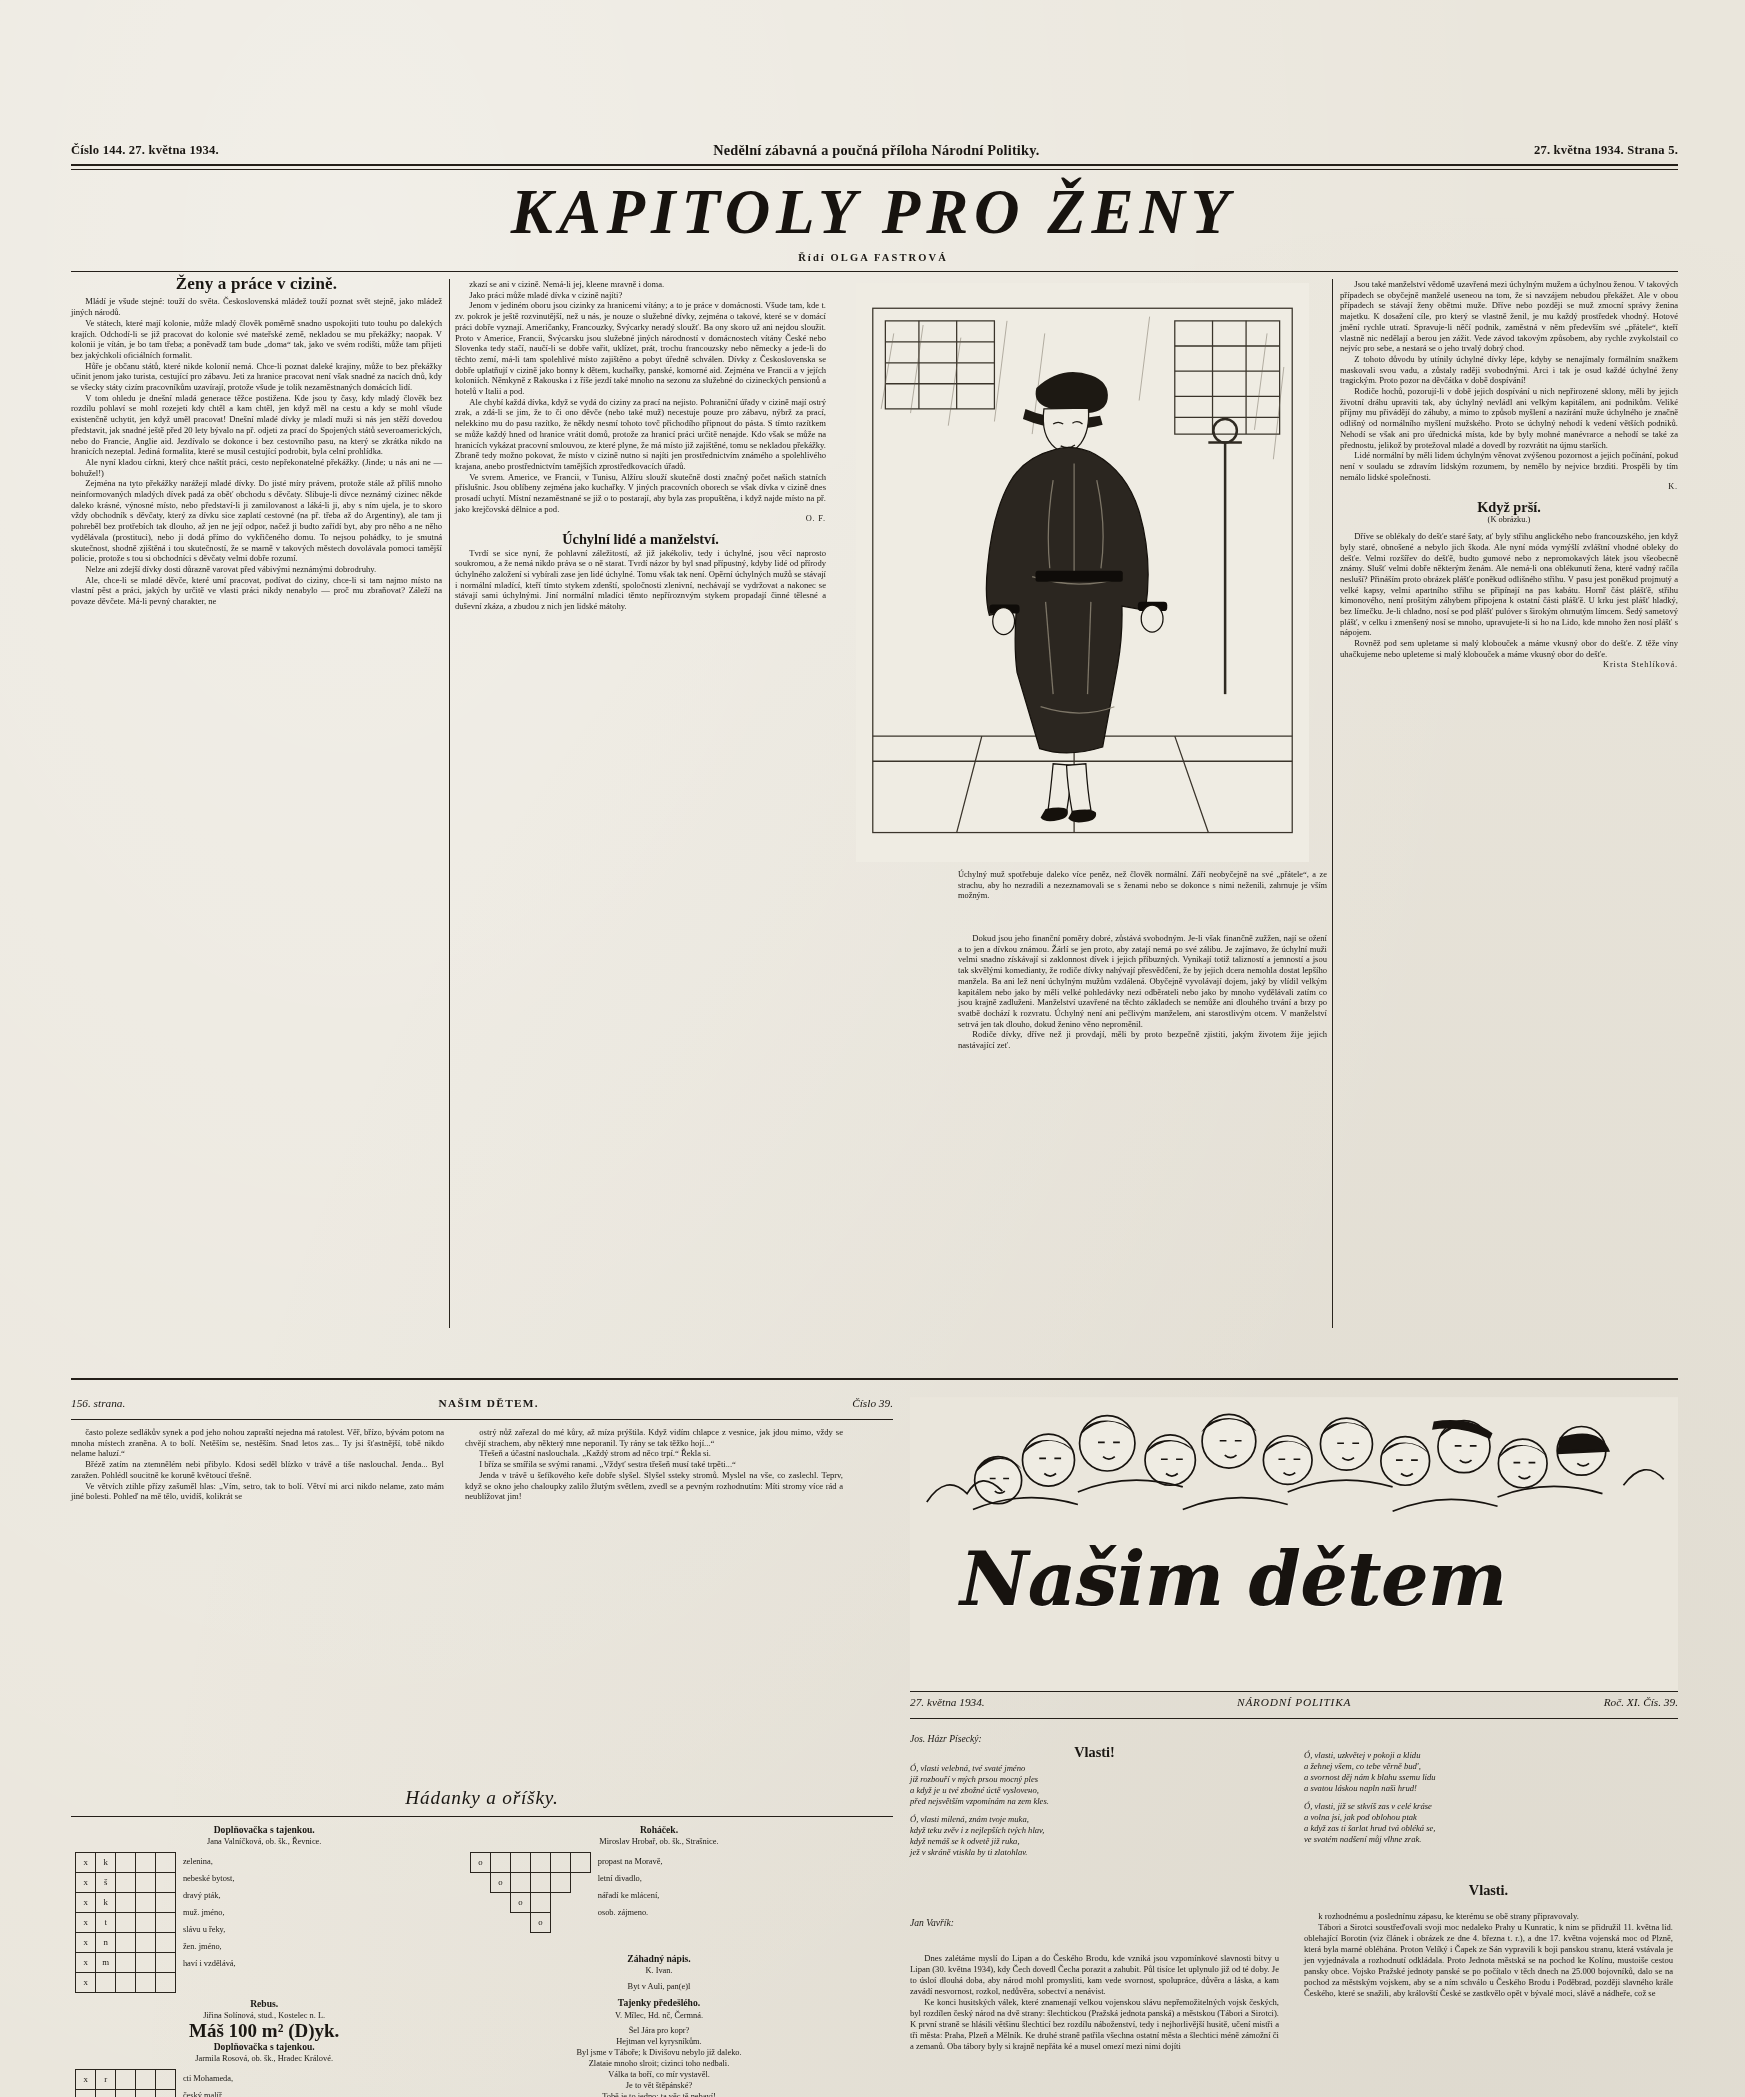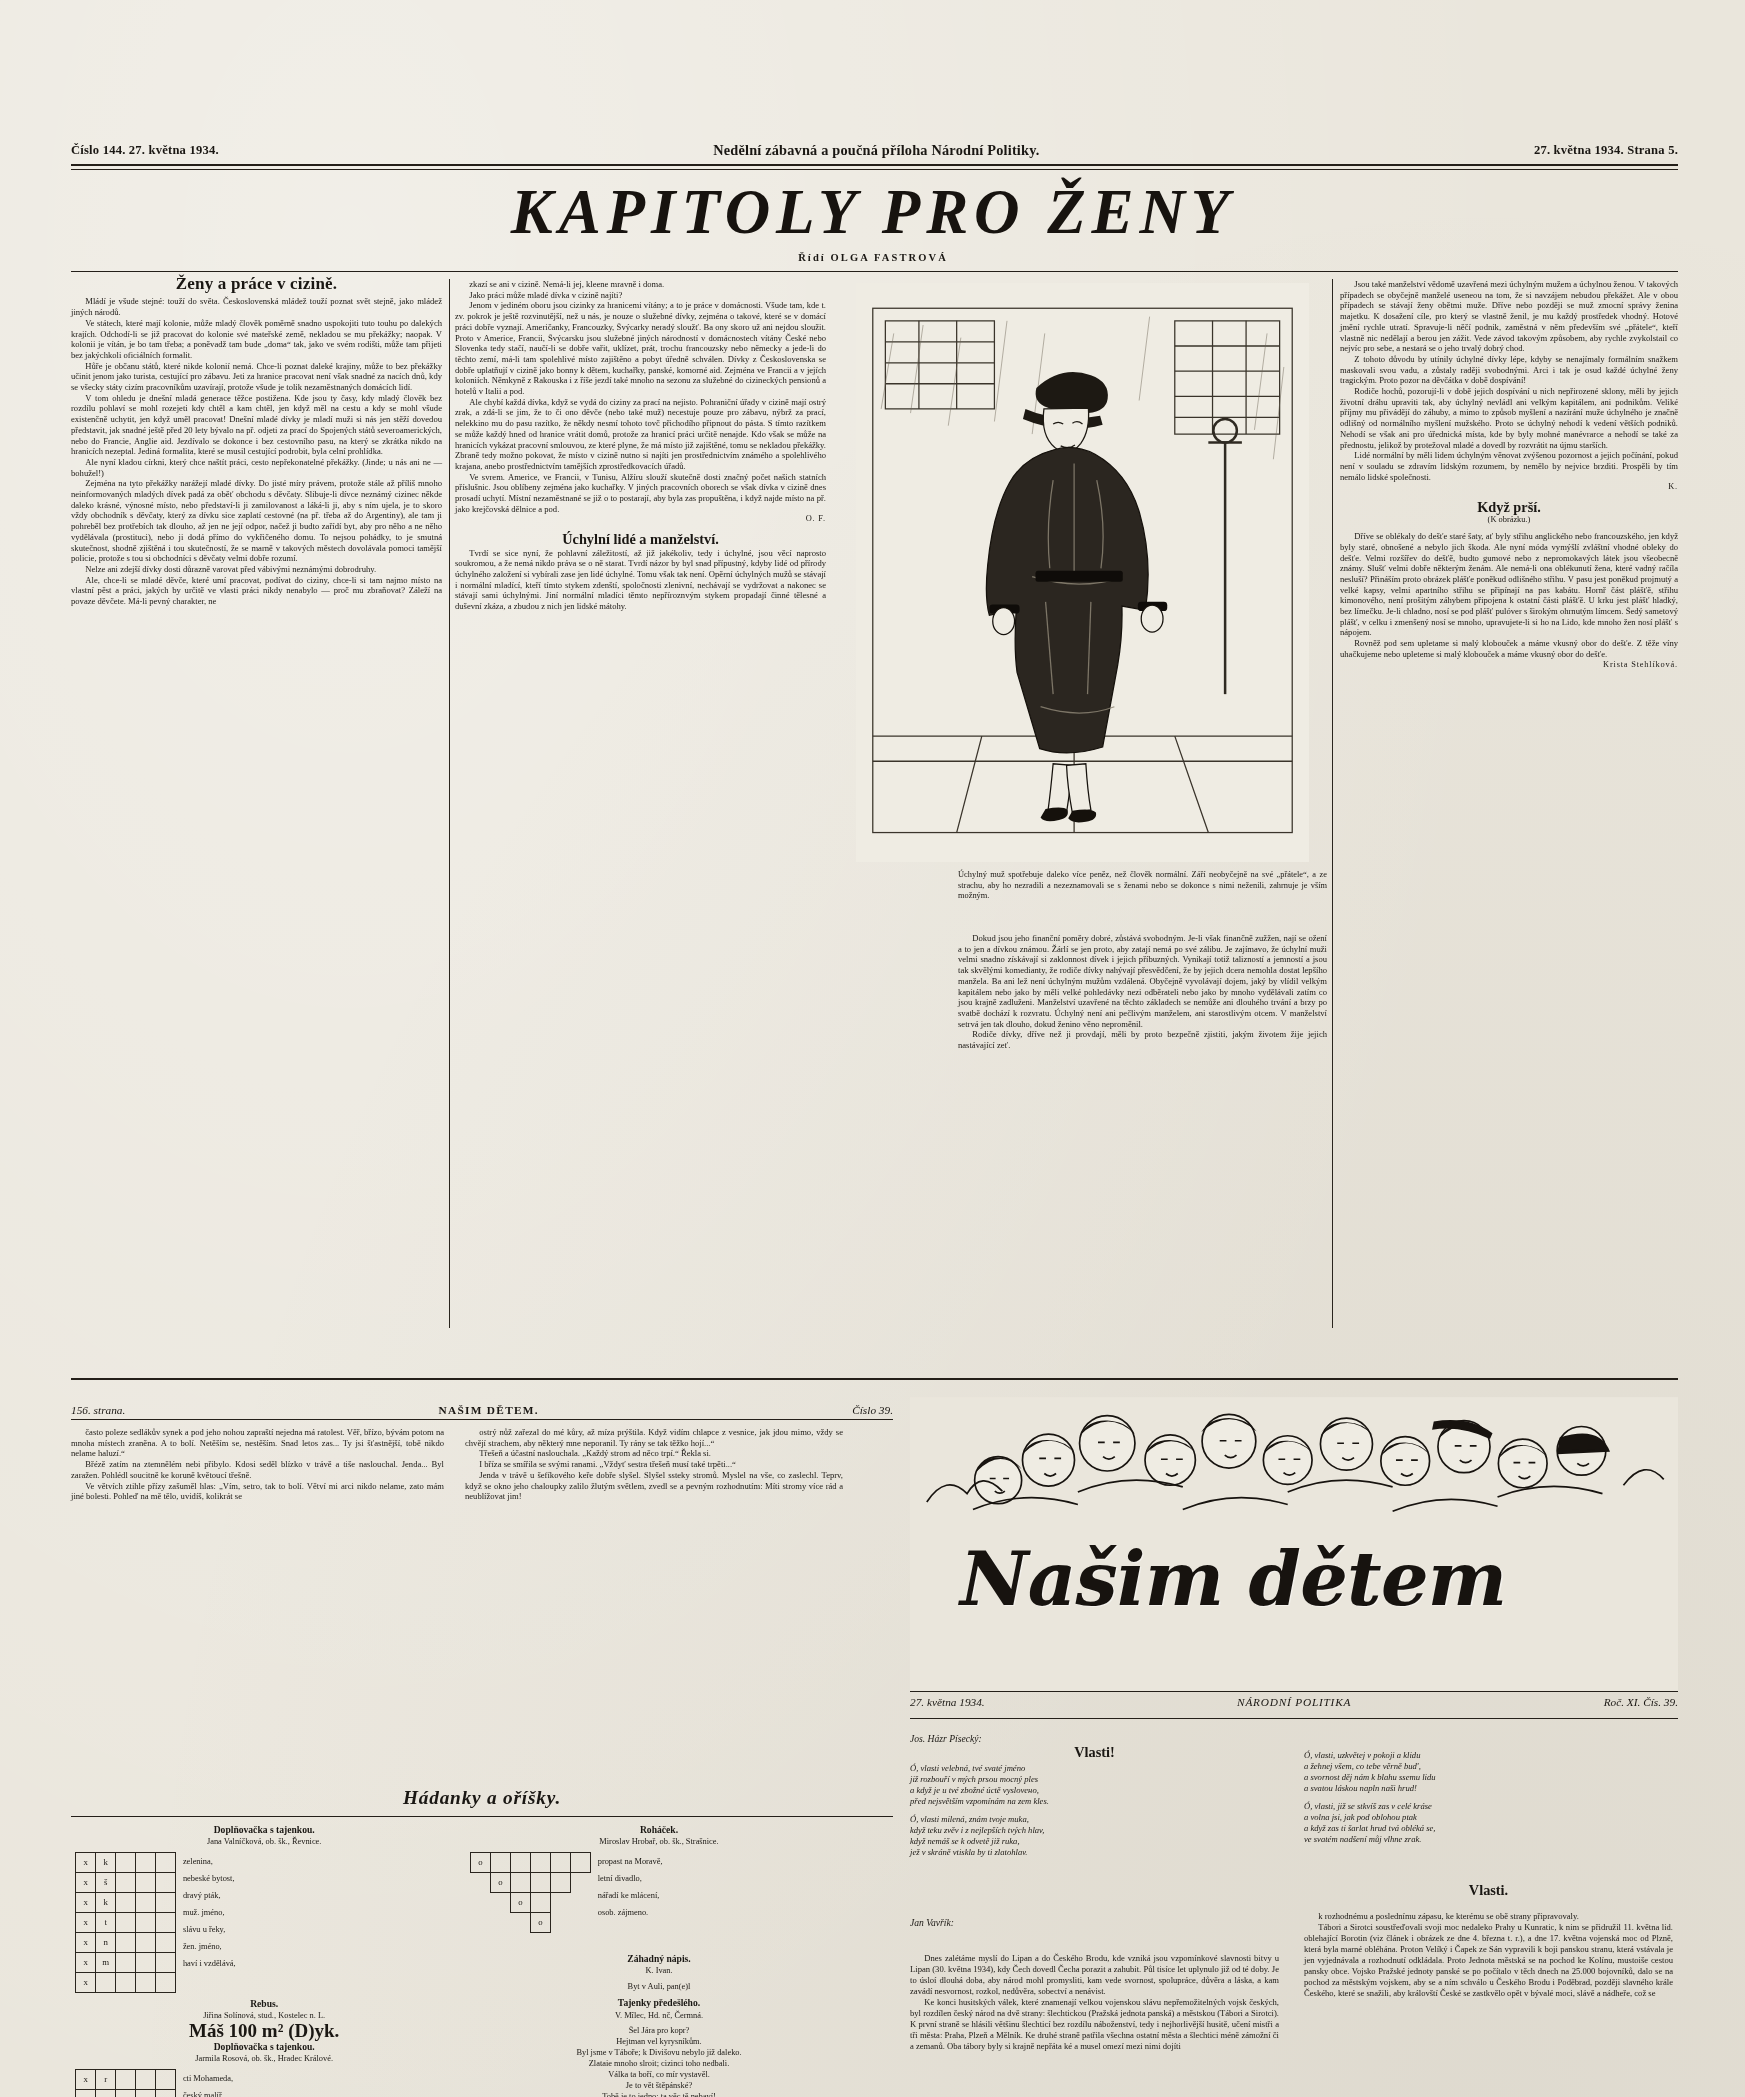--- a/index.html
+++ b/index.html
@@ -106,34 +106,34 @@
 
   
   .mid-rule{
     position:absolute;left:71px;top:1378px;width:1607px;height:1.7px;background:#241f19;
   }
 
   
   .bot-area{position:absolute;left:71px;top:1397px;width:1607px;height:1116px;}
   .bot-head{
     position:absolute;left:0;top:0;width:822px;height:19.3px;
-    display:flex;justify-content:space-between;align-items:flex-end;
+    display:flex;justify-content:space-between;align-items:flex-start;
     font-size:11.3px;font-style:italic;
   }
   .bot-head .bh-c{font-weight:bold;font-style:normal;letter-spacing:1.3px;font-size:11.3px;}
   .bot-head-rule{position:absolute;left:0;top:22px;width:822px;height:1.3px;background:#241f19;}
 
   .bcol{position:absolute;font-size:8.6px;line-height:10.7px;text-align:justify;}
   .bcol p{margin:0;text-indent:14.3px;}
   .b1{left:0;top:30px;width:373px;}
   .b2{left:394px;top:30px;width:378px;}
 
   .had-title{
     position:absolute;left:0;top:390px;width:822px;text-align:center;
-    font-size:19.3px;font-weight:bold;font-style:italic;letter-spacing:0.8px;
+    font-size:19.3px;font-weight:normal;font-style:italic;letter-spacing:0.8px;
   }
   .had-rule{position:absolute;left:0;top:419px;width:822px;height:1.3px;background:#241f19;}
 
   .puz-col{position:absolute;font-size:8.4px;line-height:10.5px;}
   .p1{left:4.2px;top:428px;width:378px;}
   .p2{left:399px;top:428px;width:378px;}
 
   .puz-h{font-weight:bold;text-align:center;font-size:9.6px;margin:0 0 1.7px 0;}
   .puz-a{text-align:center;font-size:8.4px;margin:0 0 4.2px 0;}
 

